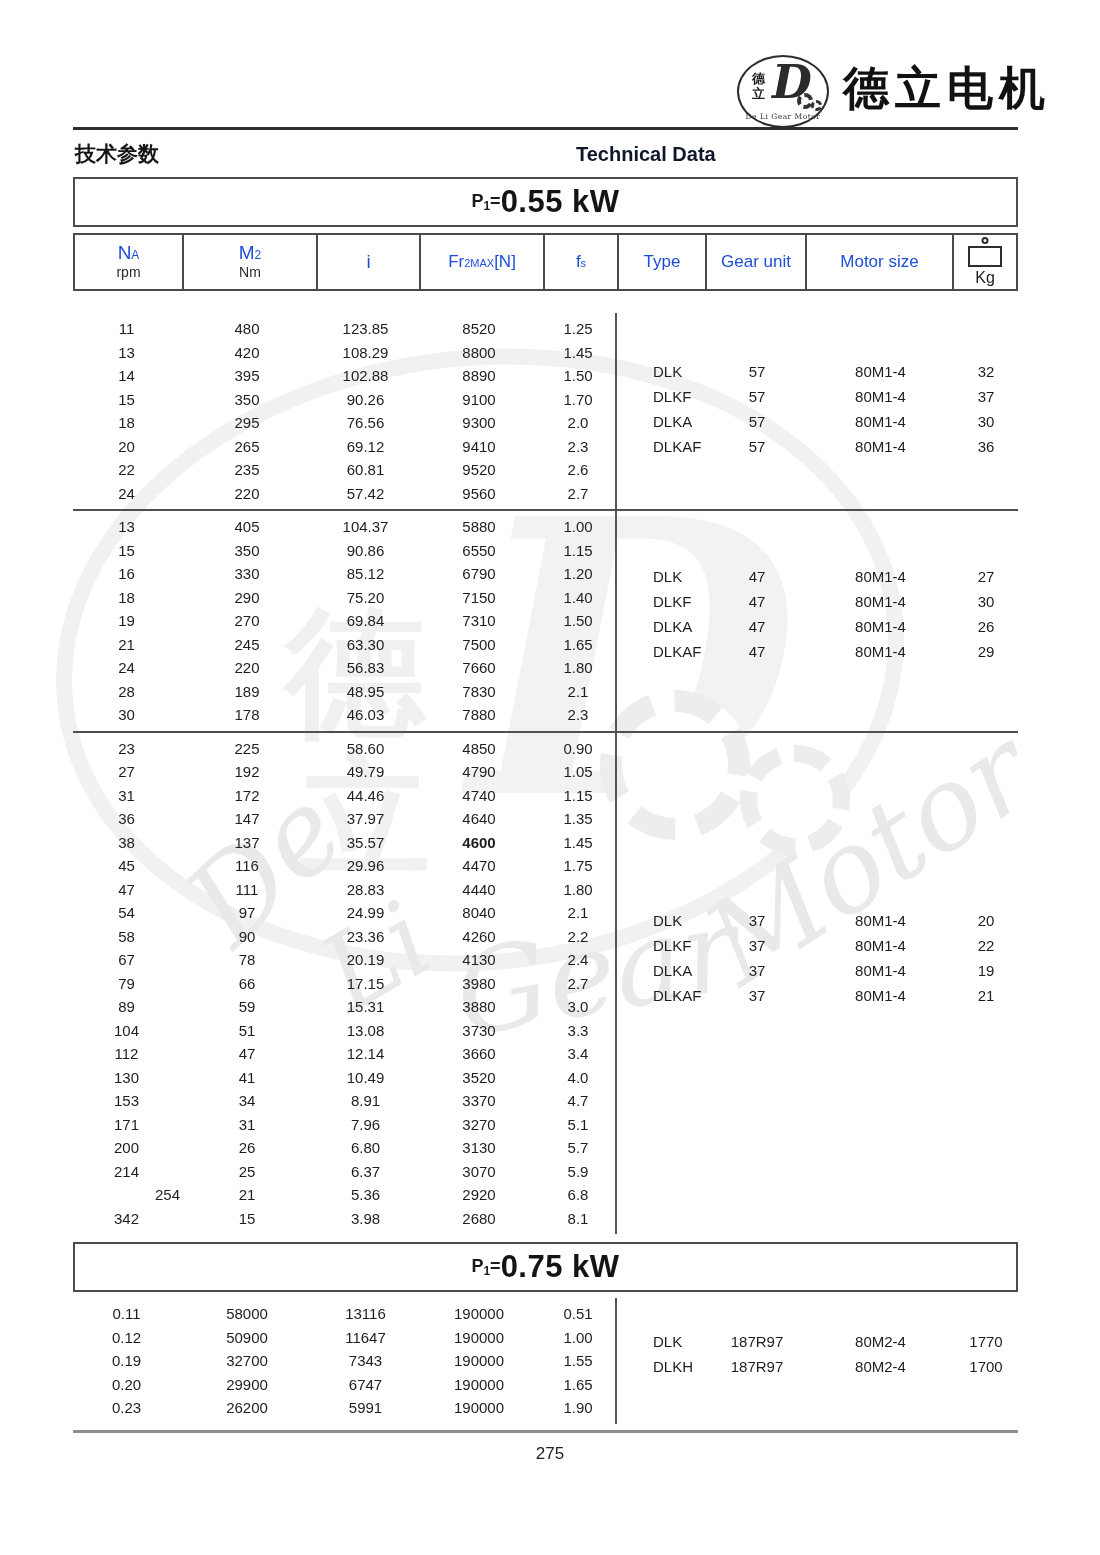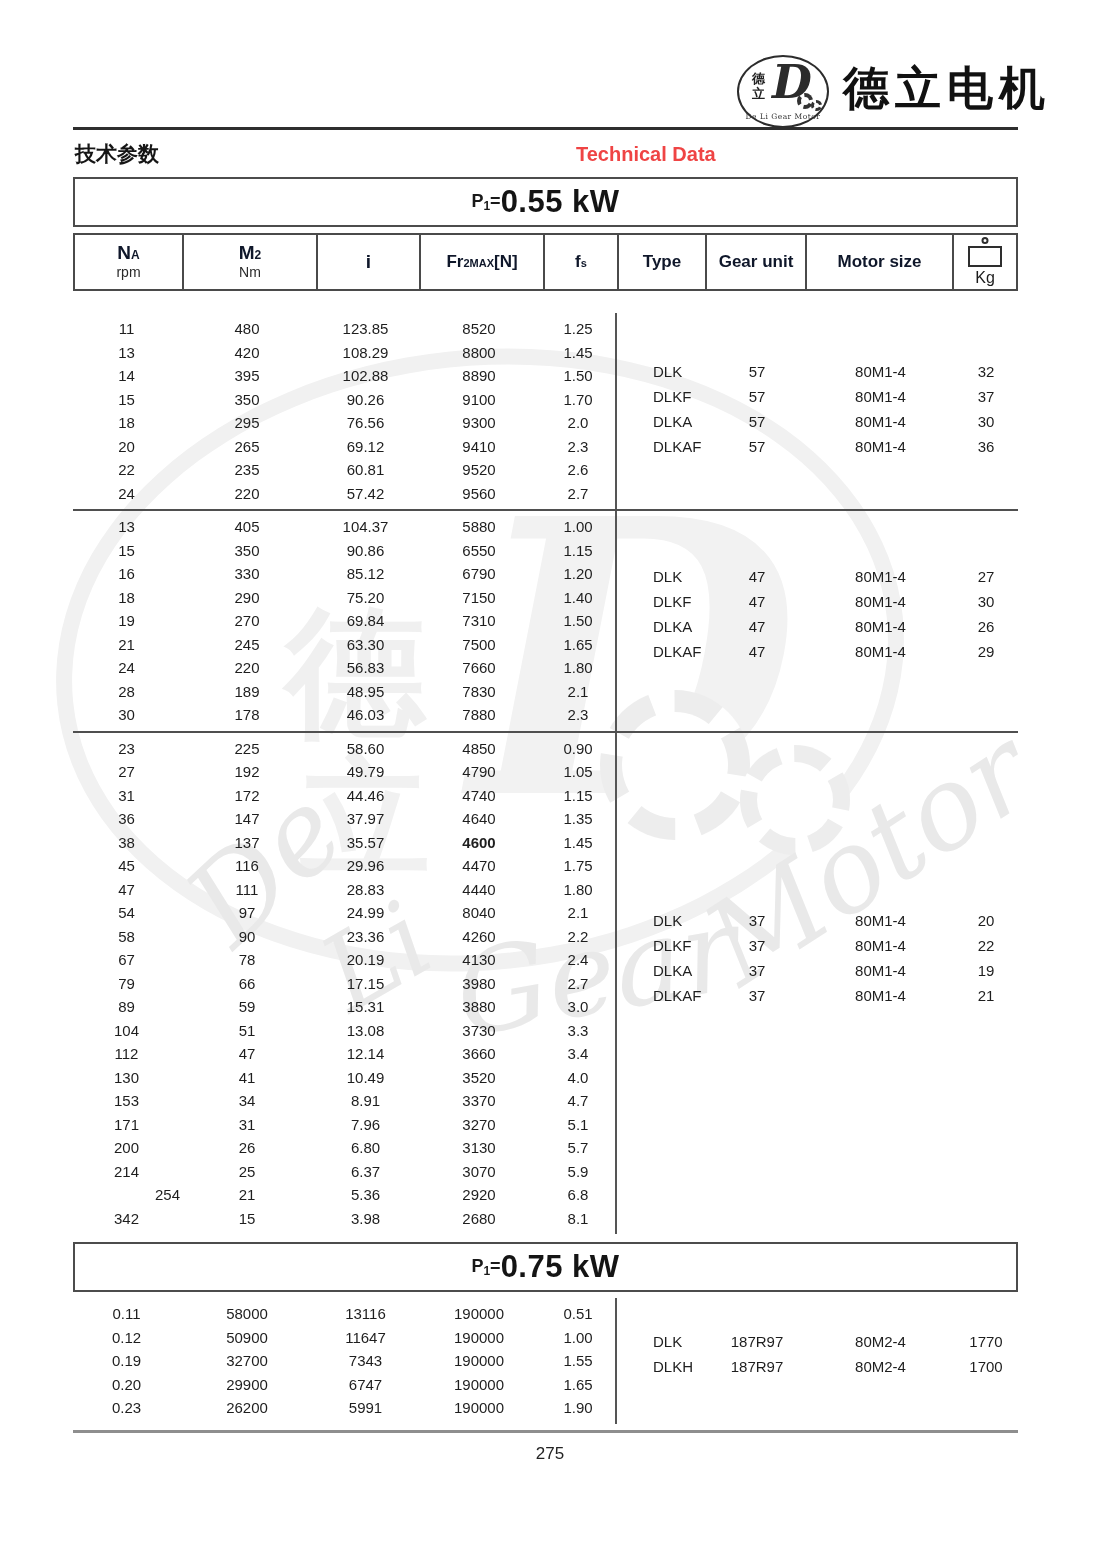--- a/index.html
+++ b/index.html
@@ -40,34 +40,34 @@
     border:4px dashed #333; border-radius:50%; }
   .logo-gear2 { position:absolute; left:72px; top:43px; width:11px; height:11px;
     border:3px dashed #333; border-radius:50%; }
   .logo-arc { position:absolute; left:0; bottom:5px; width:100%; text-align:center;
     font-size:7.5px; color:#333; font-family:"DejaVu Serif",serif; letter-spacing:0.5px; }
   .brand { position:absolute; left:843px; top:58px; width:250px;
     font-family:"DejaVu Serif","Liberation Serif",serif; font-weight:bold;
     font-size:46px; letter-spacing:6px; color:#111; white-space:nowrap; }
   .top-rule { position:absolute; left:73px; top:127px; width:945px; height:3px; background:#2e2e2e; }
   .sec-cn { position:absolute; left:75px; top:140px; font-size:21px; font-weight:bold; color:#151515; }
-  .sec-en { position:absolute; left:576px; top:143px; font-size:20px; font-weight:bold; color:#ef4444; }
+  .sec-en { position:absolute; left:576px; top:143px; font-size:20px; font-weight:bold; color:#0f172a; }
   
   .content { position:absolute; z-index:1; left:73px; top:177px; width:945px; }
   .power-title { height:50px; border:2px solid #4c4c4c; display:flex; align-items:center;
     justify-content:center; background:transparent; }
   .p-prefix { font-weight:bold; font-size:18px; color:#191919; }
   .p-prefix .sub { font-size:12px; vertical-align:-3px; }
   .p-value { font-weight:bold; font-size:31px; color:#141414; letter-spacing:0.5px; }
   .thead { margin-top:6px; height:58px; border:2px solid #4a4a4a;
     display:grid; grid-template-columns:107px 134px 103px 124px 74px 88px 100px 147px 64px; }
   .hcell { display:flex; flex-direction:column; align-items:center; justify-content:center;
     border-left:2px solid #4a4a4a; line-height:1.1; }
   .hcell:first-child { border-left:none; }
-  .h-main { font-weight:bold; font-size:19px; color:#0f172a; }
+  .h-main { font-weight:normal; font-size:19px; color:#1d4ed8; }
   .h-main .sub { font-size:12px; }
   .h-main.small { font-size:17px; }
   .h-main.small .sub { font-size:11px; }
   .h-unit { font-size:14px; color:#2a2a2a; margin-top:1px; }
   .kg-icon { position:relative; width:34px; height:21px; border:2px solid #2e2e2e; margin-top:8px; }
   .kg-icon .knob { position:absolute; left:50%; top:-11px; transform:translateX(-50%);
     width:7px; height:7px; border:2px solid #2e2e2e; border-radius:50%; background:#fff; }
   .kg-label { font-size:16px; color:#1c1c1c; margin-top:2px; }
   
   .groups { margin-top:22px; }

